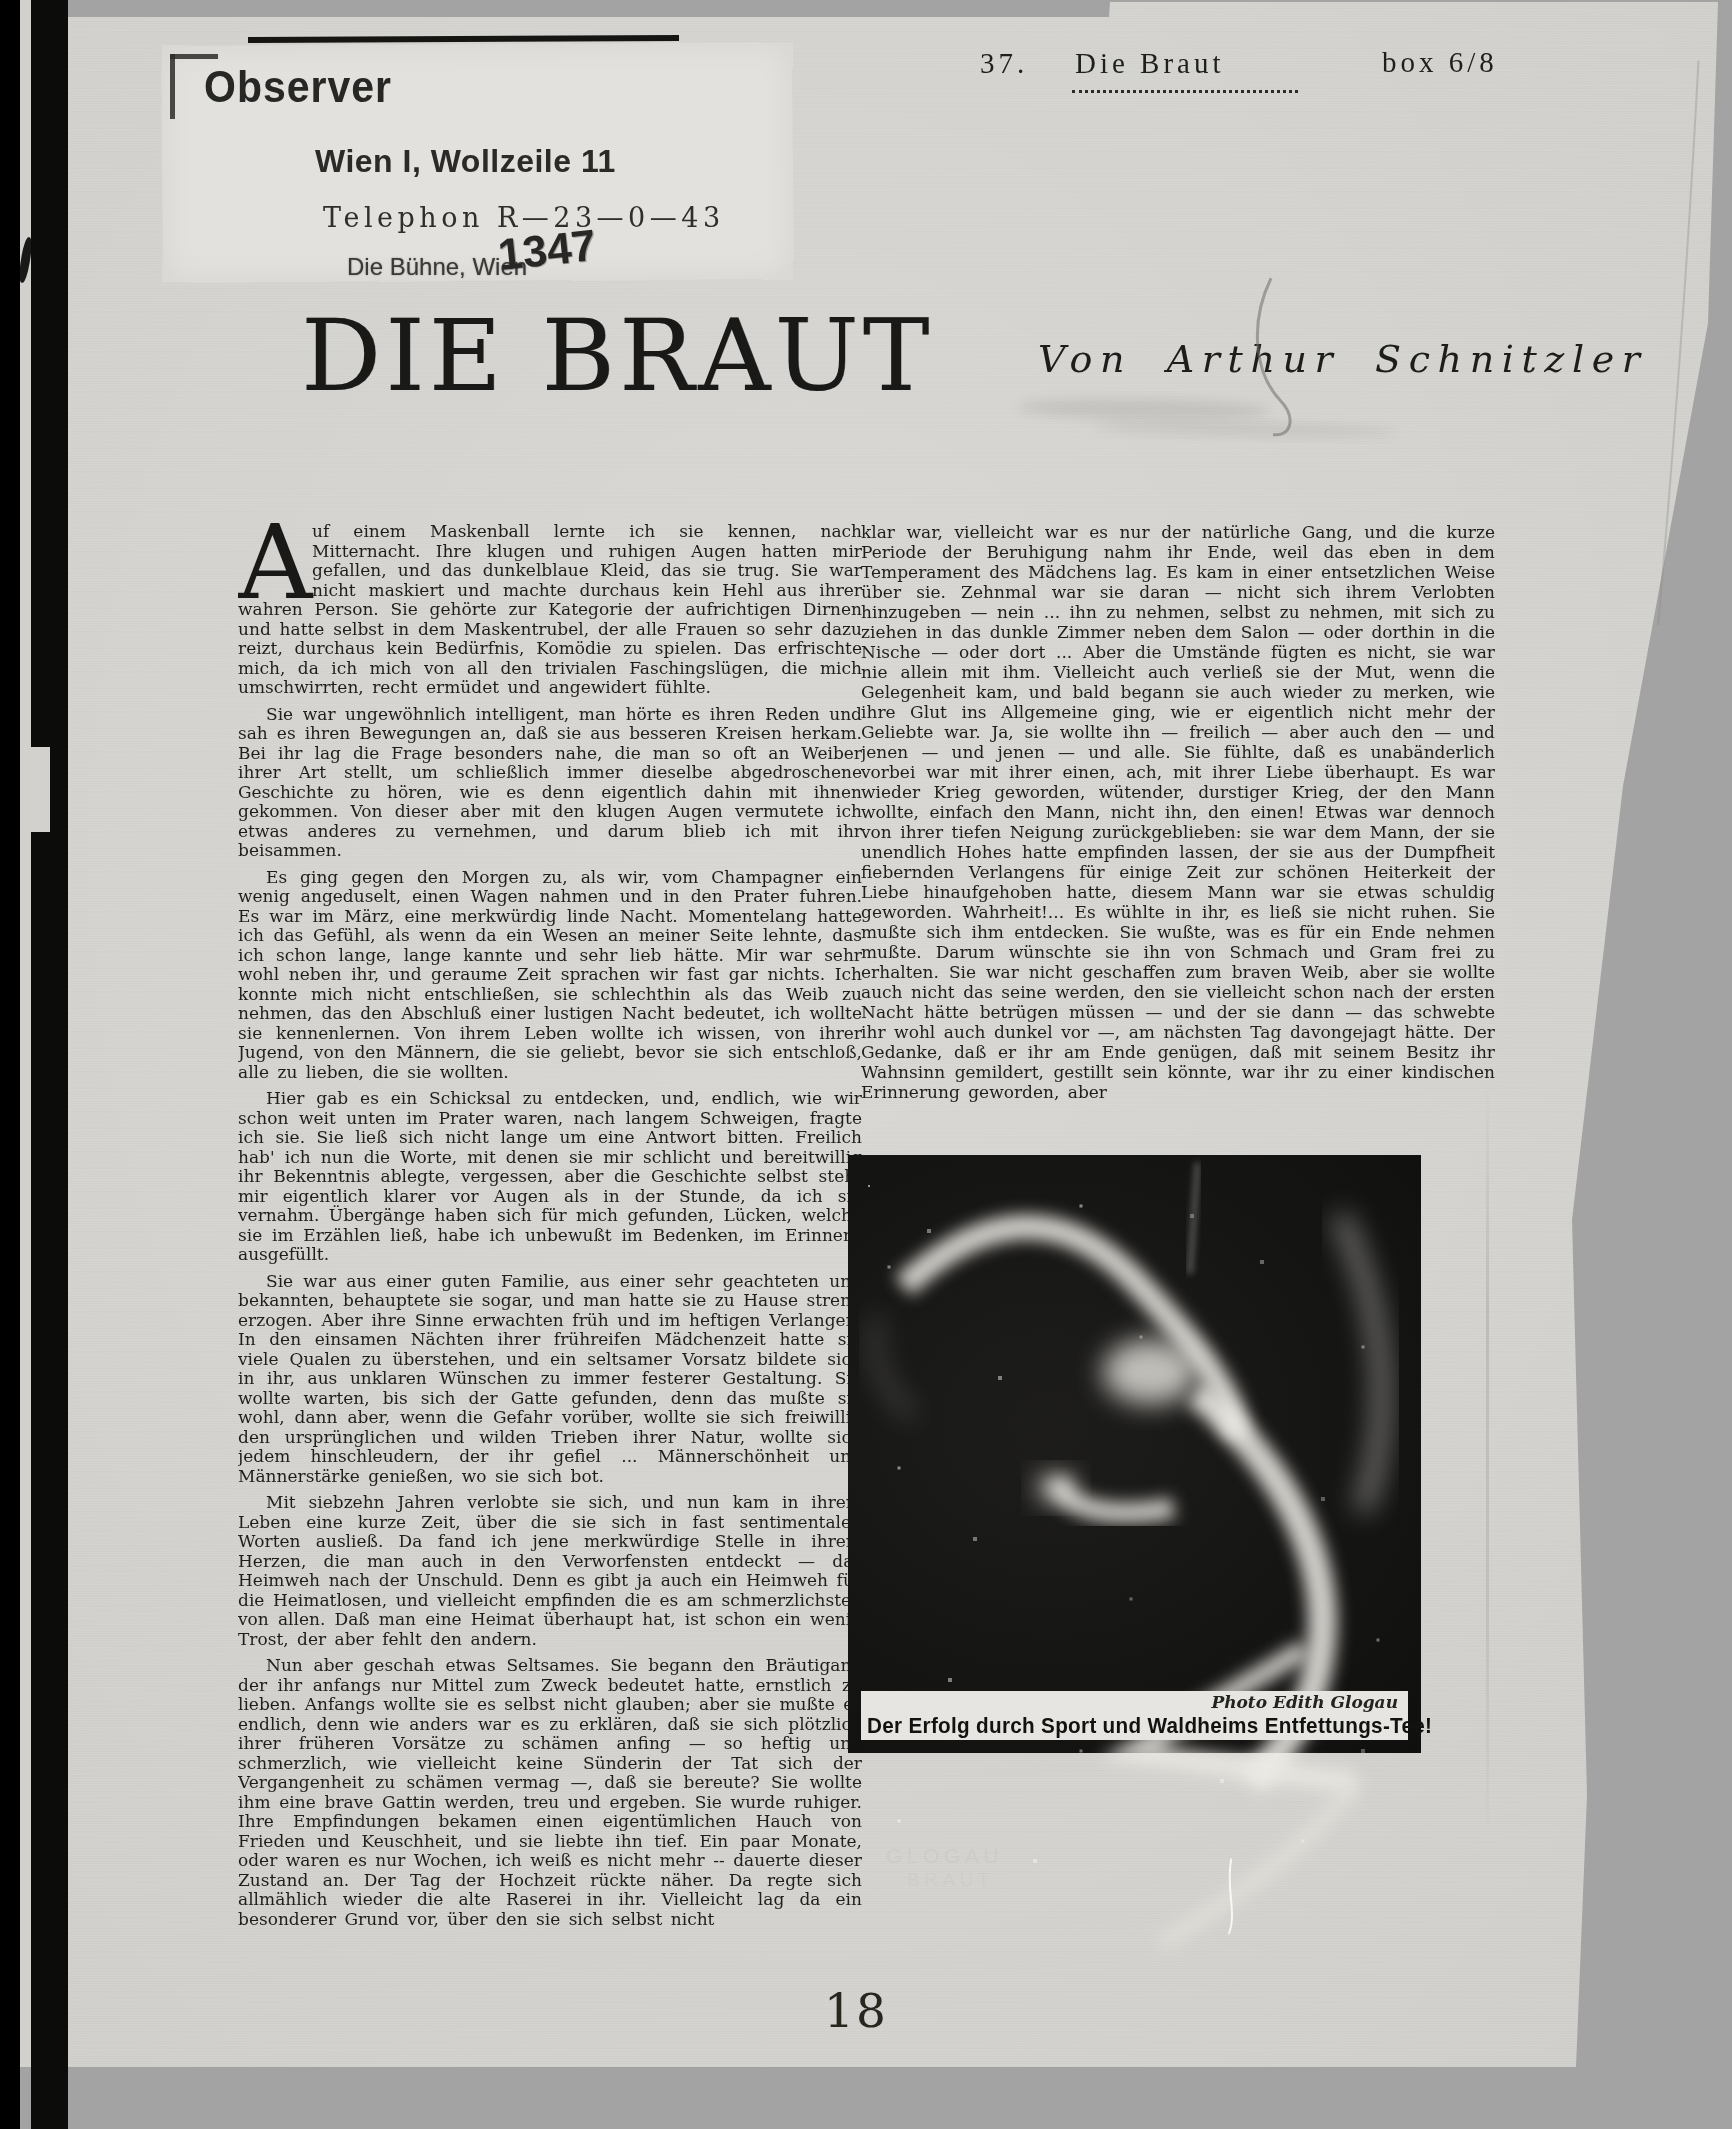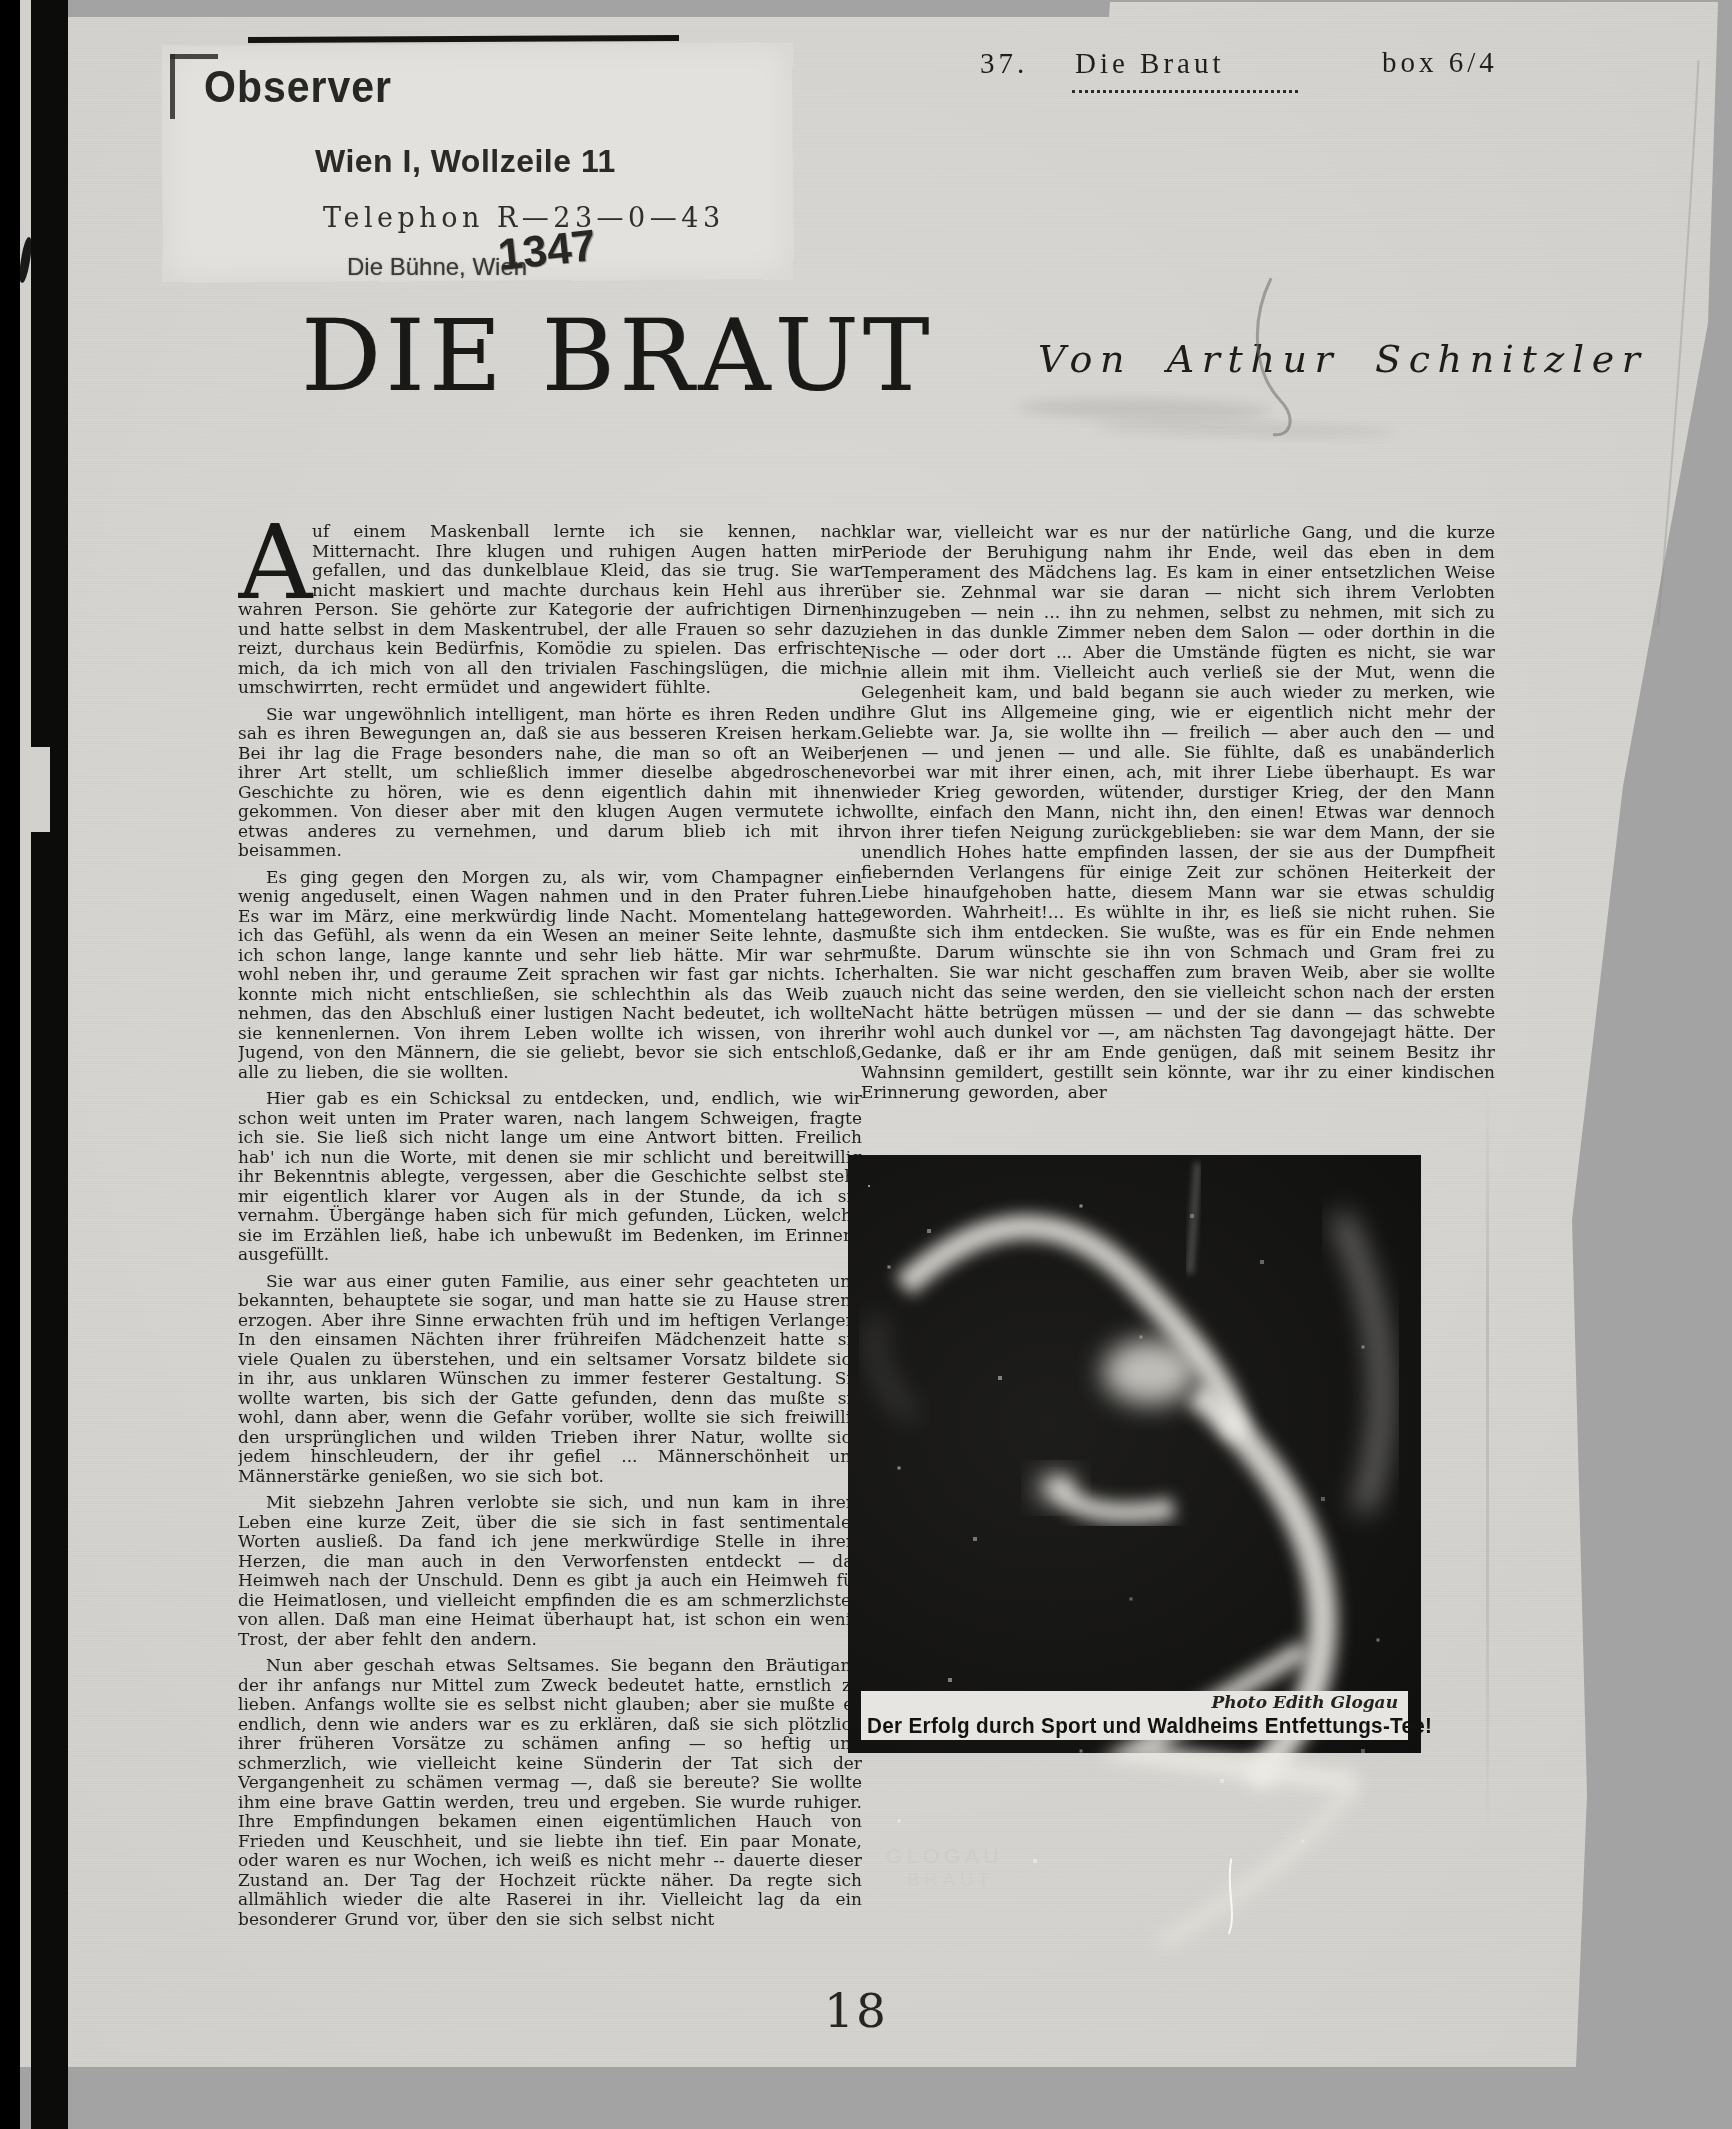--- a/index.html
+++ b/index.html
@@ -108,21 +108,21 @@
   <div class="corner-h"></div>
   <div class="stamp-name">Observer</div>
   <div class="stamp-address">Wien I, Wollzeile 11</div>
   <div class="stamp-phone">Telephon R—23—0—43</div>
   <div class="stamp-pub">Die Bühne, Wien</div>
   <div class="stamp-number">1347</div>
 
   <div class="tw tw-no">37.</div>
   <div class="tw tw-title">Die Braut</div>
   <div class="tw-underline"></div>
-  <div class="tw tw-box">box 6/4</div>
+  <div class="tw tw-box">box 6/8</div>
 
   <div class="art-title">DIE BRAUT</div>
   <div class="art-byline">Von Arthur Schnitzler</div>
 
   <div class="colL">
     <p><span class="dropcap">A</span><span>uf einem Maskenball lernte ich sie kennen, nach Mitternacht. Ihre klugen und ruhigen Augen hatten mir gefallen, und das dunkelblaue Kleid, das sie trug. Sie war nicht maskiert und machte durchaus kein Hehl aus ihrer wahren Person. Sie gehörte zur Kategorie der aufrichtigen Dirnen und hatte selbst in dem Maskentrubel, der alle Frauen so sehr dazu reizt, durchaus kein Bedürfnis, Komödie zu spielen. Das erfrischte mich, da ich mich von all den trivialen Faschingslügen, die mich umschwirrten, recht ermüdet und angewidert fühlte.</span></p>
     <p>Sie war ungewöhnlich intelligent, man hörte es ihren Reden und sah es ihren Bewegungen an, daß sie aus besseren Kreisen herkam. Bei ihr lag die Frage besonders nahe, die man so oft an Weiber ihrer Art stellt, um schließlich immer dieselbe abgedroschene Geschichte zu hören, wie es denn eigentlich dahin mit ihnen gekommen. Von dieser aber mit den klugen Augen vermutete ich etwas anderes zu vernehmen, und darum blieb ich mit ihr beisammen.</p><p>Es ging gegen den Morgen zu, als wir, vom Champagner ein wenig angeduselt, einen Wagen nahmen und in den Prater fuhren. Es war im März, eine merkwürdig linde Nacht. Momentelang hatte ich das Gefühl, als wenn da ein Wesen an meiner Seite lehnte, das ich schon lange, lange kannte und sehr lieb hätte. Mir war sehr wohl neben ihr, und geraume Zeit sprachen wir fast gar nichts. Ich konnte mich nicht entschließen, sie schlechthin als das Weib zu nehmen, das den Abschluß einer lustigen Nacht bedeutet, ich wollte sie kennenlernen. Von ihrem Leben wollte ich wissen, von ihrer Jugend, von den Männern, die sie geliebt, bevor sie sich entschloß, alle zu lieben, die sie wollten.</p><p>Hier gab es ein Schicksal zu entdecken, und, endlich, wie wir schon weit unten im Prater waren, nach langem Schweigen, fragte ich sie. Sie ließ sich nicht lange um eine Antwort bitten. Freilich hab' ich nun die Worte, mit denen sie mir schlicht und bereitwillig ihr Bekenntnis ablegte, vergessen, aber die Geschichte selbst steht mir eigentlich klarer vor Augen als in der Stunde, da ich sie vernahm. Übergänge haben sich für mich gefunden, Lücken, welche sie im Erzählen ließ, habe ich unbewußt im Bedenken, im Erinnern ausgefüllt.</p><p>Sie war aus einer guten Familie, aus einer sehr geachteten und bekannten, behauptete sie sogar, und man hatte sie zu Hause streng erzogen. Aber ihre Sinne erwachten früh und im heftigen Verlangen. In den einsamen Nächten ihrer frühreifen Mädchenzeit hatte sie viele Qualen zu überstehen, und ein seltsamer Vorsatz bildete sich in ihr, aus unklaren Wünschen zu immer festerer Gestaltung. Sie wollte warten, bis sich der Gatte gefunden, denn das mußte sie wohl, dann aber, wenn die Gefahr vorüber, wollte sie sich freiwillig den ursprünglichen und wilden Trieben ihrer Natur, wollte sich jedem hinschleudern, der ihr gefiel ... Männerschönheit und Männerstärke genießen, wo sie sich bot.</p><p>Mit siebzehn Jahren verlobte sie sich, und nun kam in ihrem Leben eine kurze Zeit, über die sie sich in fast sentimentalen Worten ausließ. Da fand ich jene merkwürdige Stelle in ihrem Herzen, die man auch in den Verworfensten entdeckt — das Heimweh nach der Unschuld. Denn es gibt ja auch ein Heimweh für die Heimatlosen, und vielleicht empfinden die es am schmerzlichsten von allen. Daß man eine Heimat überhaupt hat, ist schon ein wenig Trost, der aber fehlt den andern.</p><p>Nun aber geschah etwas Seltsames. Sie begann den Bräutigam, der ihr anfangs nur Mittel zum Zweck bedeutet hatte, ernstlich zu lieben. Anfangs wollte sie es selbst nicht glauben; aber sie mußte es endlich, denn wie anders war es zu erklären, daß sie sich plötzlich ihrer früheren Vorsätze zu schämen anfing — so heftig und schmerzlich, wie vielleicht keine Sünderin der Tat sich der Vergangenheit zu schämen vermag —, daß sie bereute? Sie wollte ihm eine brave Gattin werden, treu und ergeben. Sie wurde ruhiger. Ihre Empfindungen bekamen einen eigentümlichen Hauch von Frieden und Keuschheit, und sie liebte ihn tief. Ein paar Monate, oder waren es nur Wochen, ich weiß es nicht mehr -- dauerte dieser Zustand an. Der Tag der Hochzeit rückte näher. Da regte sich allmählich wieder die alte Raserei in ihr. Vielleicht lag da ein besonderer Grund vor, über den sie sich selbst nicht</p><span></span>
   </div>
 
   <div class="colR">

